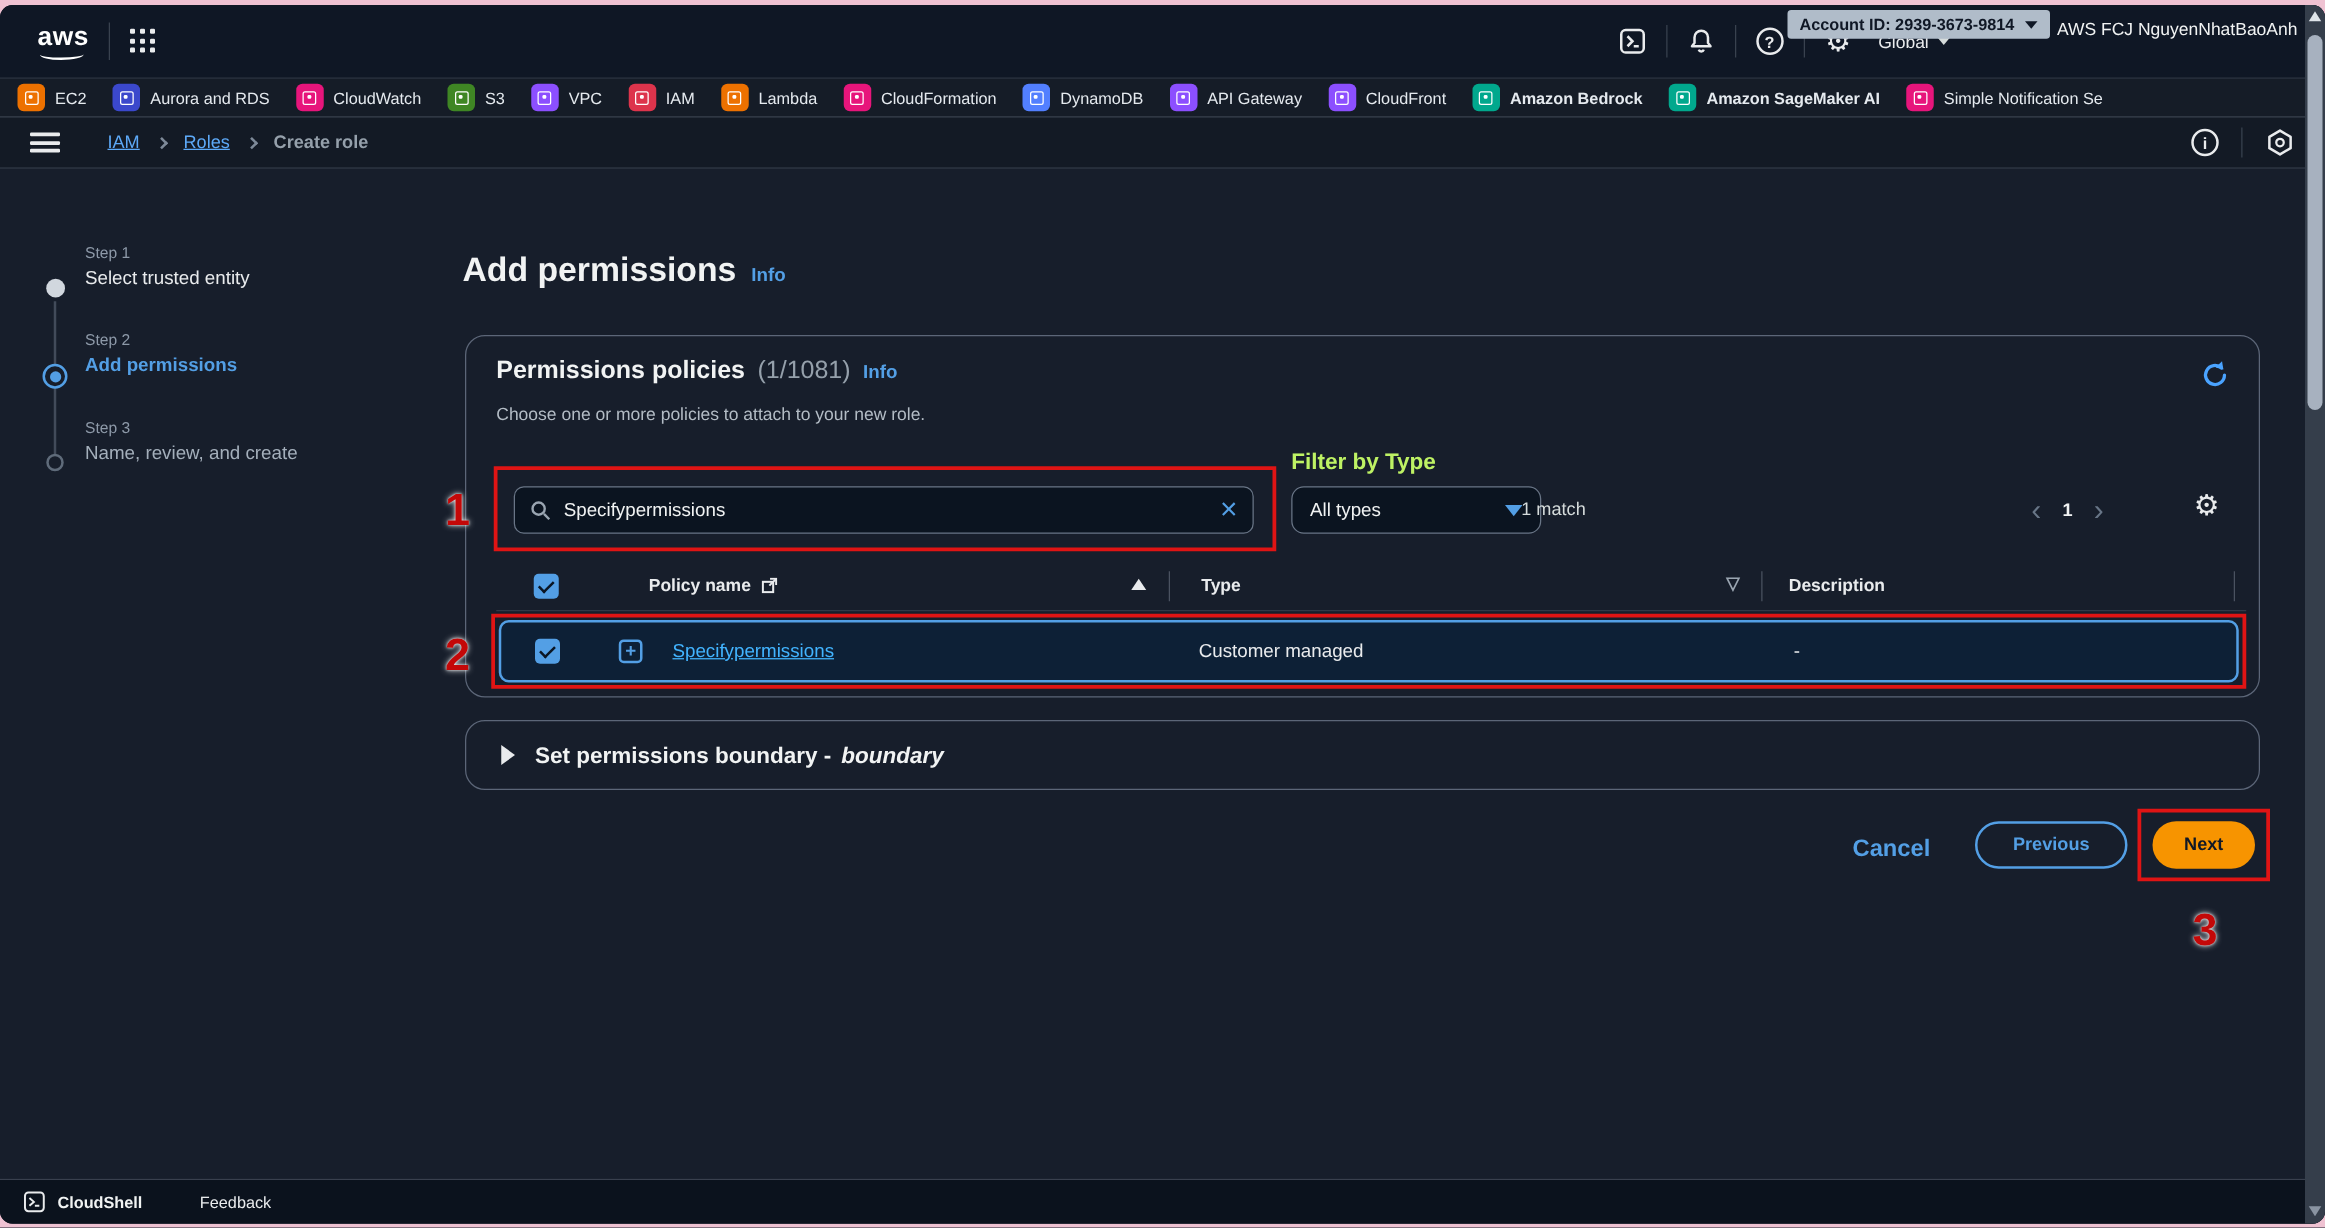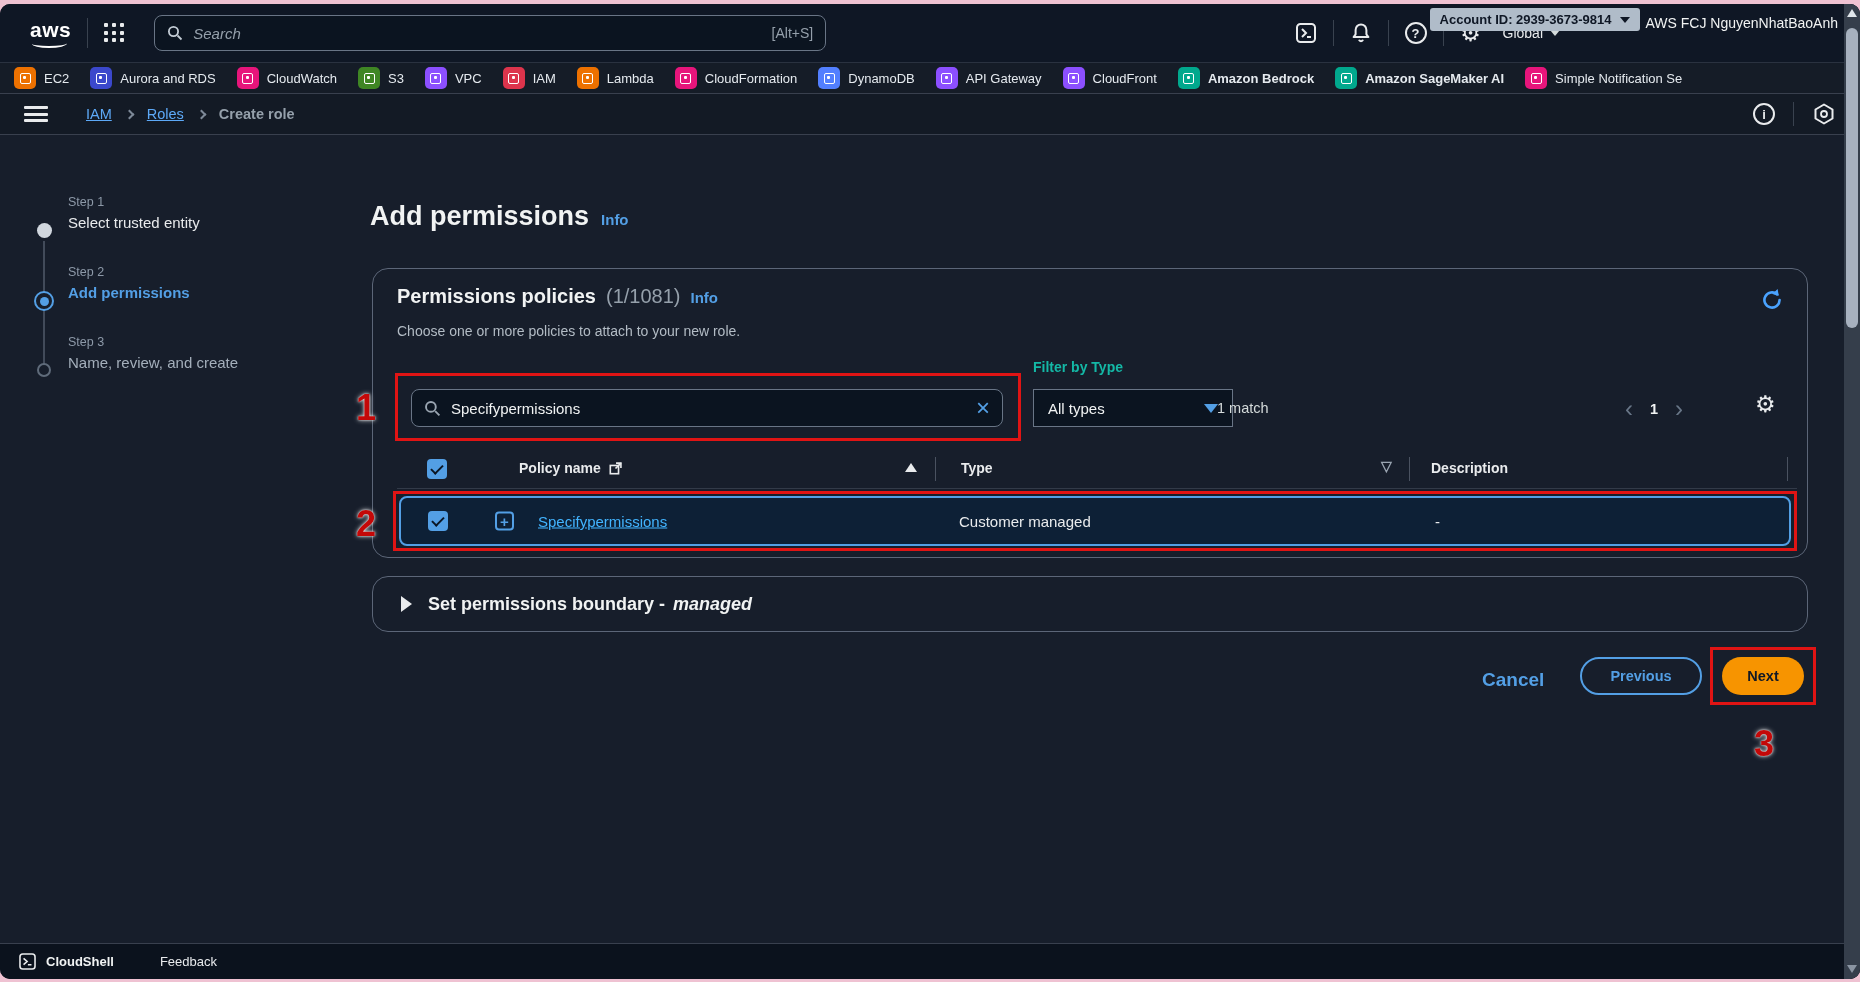--- a/index.html
+++ b/index.html
@@ -74,33 +74,33 @@
   .card { position:absolute; left:372px; width:1436px; background:#171e2b; border:1px solid #5c6678; border-radius:16px; }
   .card1 { top:133px; height:290px; }
   .card2 { top:441px; height:56px; display:flex; align-items:center; padding:0 28px; gap:16px; }
 
   .card-title-row { position:absolute; left:24px; top:16px; display:flex; align-items:baseline; gap:10px; }
   .card-title { font-size:20px; font-weight:700; color:#f1f3f3; }
   .card-count { font-size:20px; color:#95a0ab; }
   .refresh-btn { position:absolute; right:22px; top:18px; width:26px; height:26px; cursor:pointer; }
   .card-desc { position:absolute; left:24px; top:54px; font-size:14px; color:#b3bcc5; }
 
-  .filter-label { position:absolute; left:660px; top:90px; font-size:14px; font-weight:700; color:#14b8a6; }
+  .filter-label { position:absolute; left:660px; top:90px; font-size:18px; font-weight:700; color:#bef264; }
   .redbox { border:3px solid #e01414; position:absolute; }
   .rb1 { left:22px; top:104px; width:626px; height:68px; }
   .rb2 { left:20px; top:222px; width:1404px; height:60px; }
   .red-num { position:absolute; font-size:36px; font-weight:800; color:#c40808; text-shadow:0 0 5px rgba(255,255,255,.85), 0 0 2px rgba(255,255,255,.9); }
   .num1 { left:-20px; top:118px; width:26px; text-align:center; }
   .num2 { left:-20px; top:234px; width:26px; text-align:center; }
 
   .policy-search { position:absolute; left:38px; top:120px; width:592px; height:38px; background:#0b1420; border:1px solid #697586; border-radius:8px; display:flex; align-items:center; padding:0 12px; gap:10px; }
   .policy-search input { flex:1; background:transparent; border:none; outline:none; color:#f1f3f3; font-size:15px; font-family:inherit; }
   .clear-x { color:#539fe5; font-size:24px; line-height:1; cursor:pointer; font-weight:400; }
 
-  .type-select { position:absolute; left:660px; top:120px; width:200px; height:38px; background:#0b1420; border:1px solid #697586; border-radius:0; display:flex; align-items:center; padding:16px 14px; cursor:pointer; }
+  .type-select { position:absolute; left:660px; top:120px; width:200px; height:38px; background:#0b1420; border:1px solid #697586; border-radius:10px; display:flex; align-items:center; padding:16px 14px; cursor:pointer; }
   .type-select .val { flex:1; font-size:15px; color:#f1f3f3; }
   .tri-down-blue { width:0;height:0;border-left:7px solid transparent;border-right:7px solid transparent;border-top:9px solid #539fe5; }
   .match-count { position:absolute; left:844px; top:131px; font-size:14.5px; color:#d5dbdb; }
 
   .pager { position:absolute; left:1252px; top:122px; height:36px; display:flex; align-items:center; gap:17px; }
   .pg-arrow { font-size:24px; color:#687687; line-height:1; cursor:pointer; }
   .pg-num { font-size:14.5px; font-weight:700; color:#f1f3f3; cursor:pointer; }
   .gear-btn { position:absolute; left:1382px; top:124px; cursor:pointer; }
 
   
@@ -165,28 +165,20 @@
       <i></i>
         <i></i>
         <i></i>
         <i></i>
         <i></i>
         <i></i>
         <i></i>
         <i></i>
         <i></i>
     </div>
-    <div class="tb-search">
-      <svg width="16" height="16" viewBox="0 0 16 16">
-        <circle cx="6.5" cy="6.5" r="4.6" fill="none" stroke="#c3ccd5" stroke-width="1.8"></circle>
-        <line x1="10.5" y1="10.5" x2="14.5" y2="14.5" stroke="#c3ccd5" stroke-width="1.8"></line>
-      </svg>
-      <input placeholder="Search" style="">
-      <span class="tb-shortcut">[Alt+S]</span>
-    </div>
 
     <div class="tb-icons">
       <div class="tbtn">
         <svg width="24" height="24" viewBox="0 0 24 24">
           <rect x="3" y="3" width="18" height="18" rx="3.5" fill="none" stroke="#e9ebed" stroke-width="2"></rect>
           <polyline points="8,8 12,12 8,16" fill="none" stroke="#e9ebed" stroke-width="2"></polyline>
           <line x1="13" y1="16" x2="17" y2="16" stroke="#e9ebed" stroke-width="2"></line>
         </svg>
       </div>
       <div class="tb-sep"></div>
@@ -423,21 +415,21 @@
         <span class="expand-btn">+</span>
         <span class="row-link">Specifypermissions</span>
         <span class="row-type">Customer managed</span>
         <span class="row-desc">-</span>
       </div>
     </div>
 
     <div class="card card2">
       <span class="caret-right"></span>
       <span class="bound-title">
-        <span>Set permissions boundary -</span><em>managed</em>
+        <span>Set permissions boundary -</span><em>boundary</em>
       </span>
     </div>
 
     <span class="cancel-link">Cancel</span>
     <button class="btn btn-prev">Previous</button>
     <button class="btn btn-next">Next</button>
     <div class="rb3"></div>
     <div class="red-num num3" style="position:absolute">3</div>
   </div>
 

